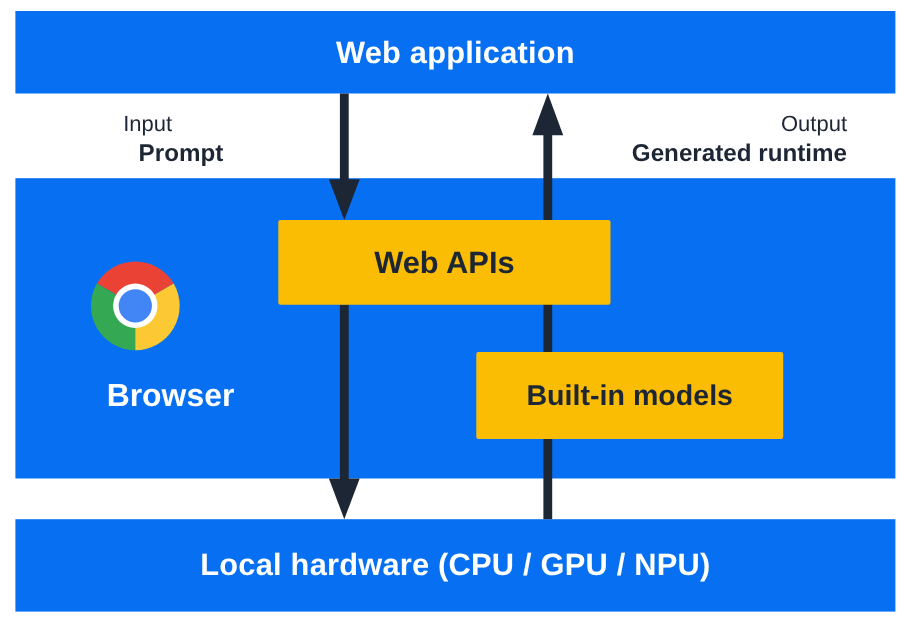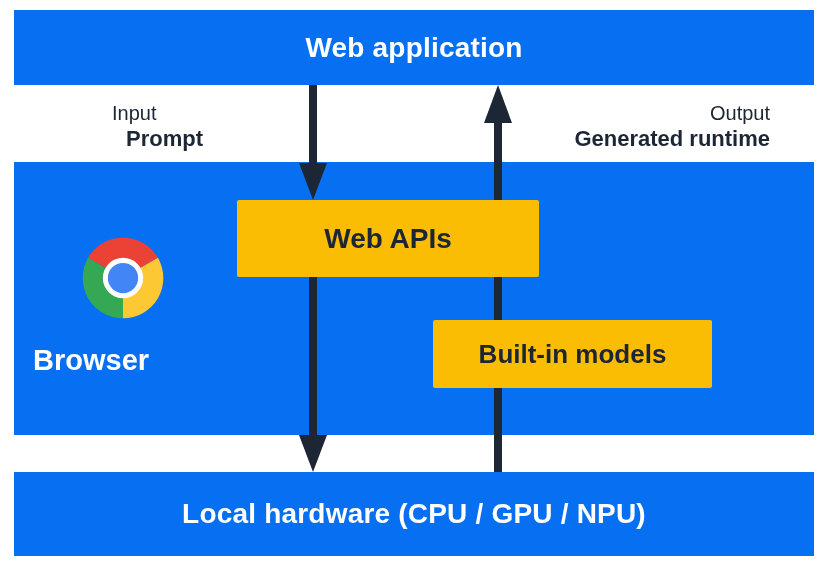--- a/index.html
+++ b/index.html
@@ -65,29 +65,29 @@
   
   .ybox{
     position:absolute;z-index:2;
     background:var(--yellow);
     color:var(--dark);
     display:flex;flex-direction:column;
     align-items:center;justify-content:center;
     font-weight:bold;
     border-radius:2px;
   }
-  .box-webapis{left:237px;top:200px;width:302px;height:77px;font-size:28px;}
-  .box-builtin{left:433px;top:320px;width:279px;height:68px;font-size:26px;line-height:37px;}
+  .box-webapis{left:253px;top:200px;width:302px;height:77px;font-size:28px;}
+  .box-builtin{left:433px;top:320px;width:279px;height:79px;font-size:26px;line-height:37px;}
   
   .chrome-logo{
     position:absolute;left:79px;top:234px;width:88px;height:88px;z-index:2;
   }
   .browser-label{
     position:absolute;left:33px;top:344px;width:180px;z-index:2;
-    text-align:left;
+    text-align:right;
     color:var(--white);font-size:29px;font-weight:bold;
   }
   .fill-red{fill:var(--chrome-red);}
   .fill-green{fill:var(--chrome-green);}
   .fill-yellow{fill:var(--chrome-yellow);}
   .fill-blue{fill:var(--chrome-blue);}
   .fill-white{fill:var(--white);}
 </style>
 </head>
 <body>

